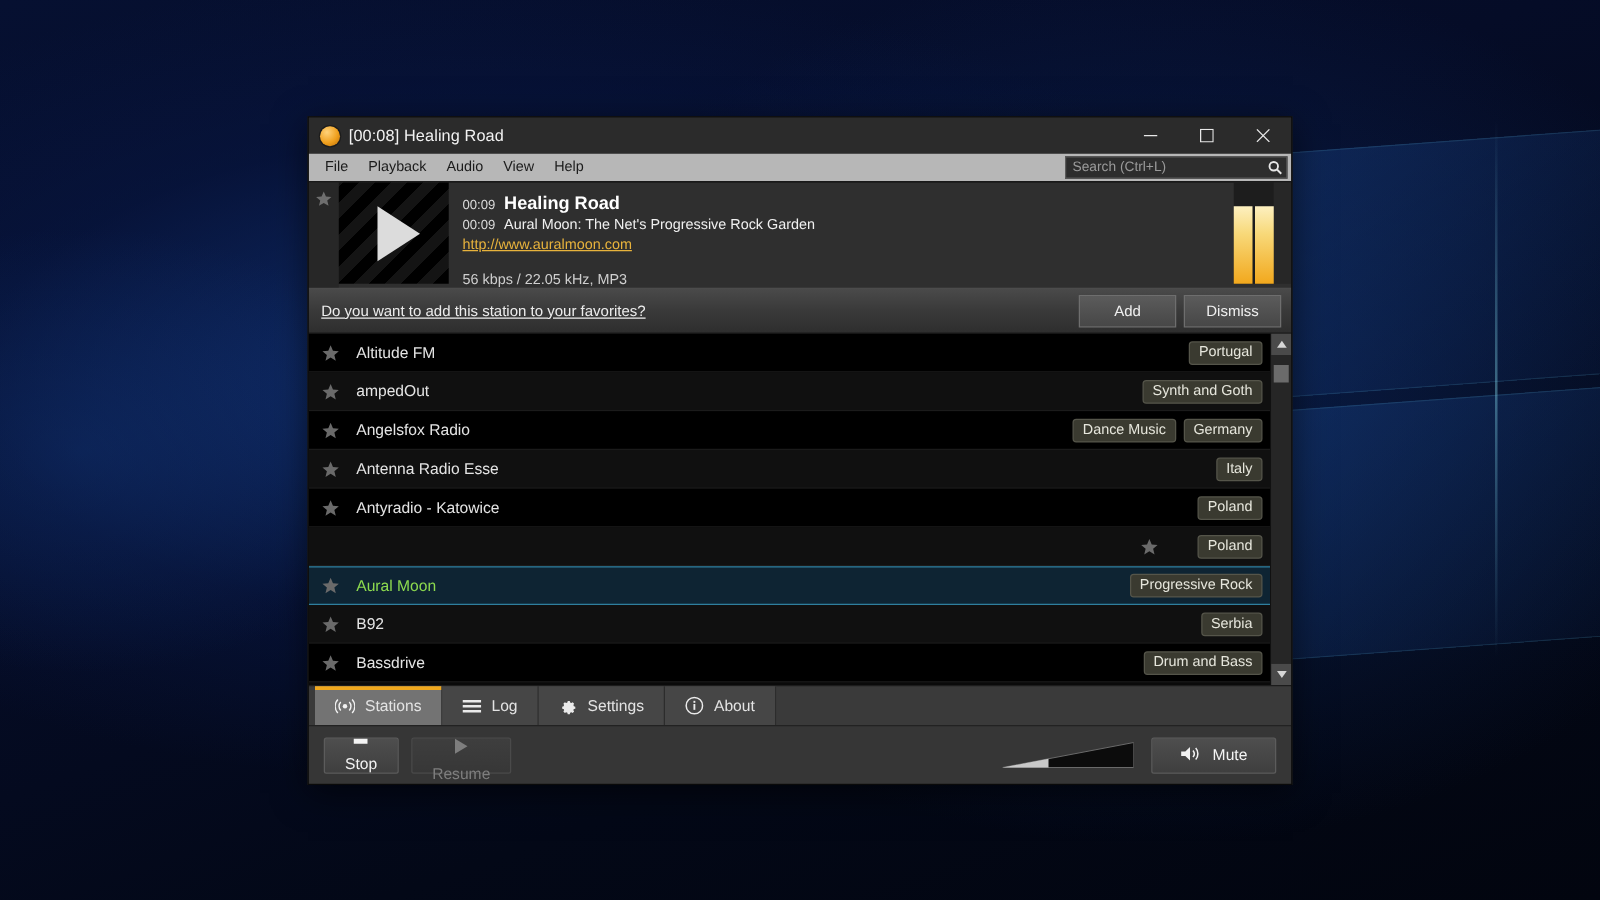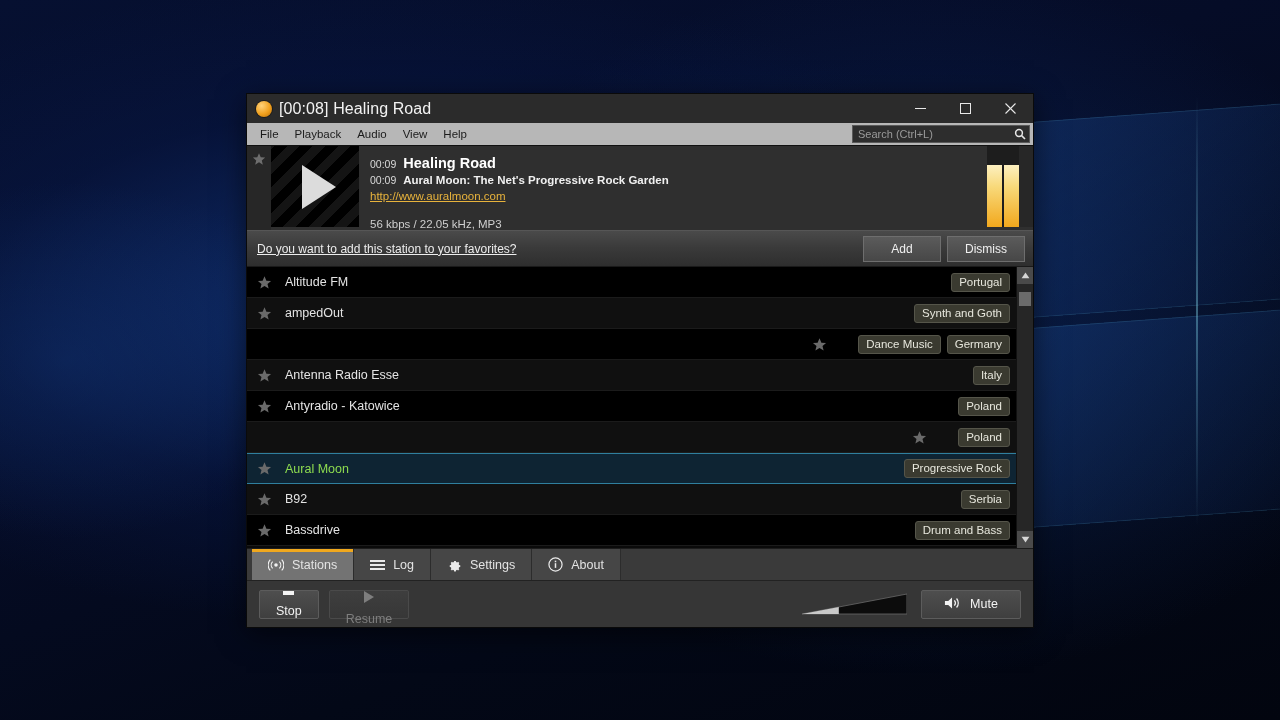--- a/index.html
+++ b/index.html
@@ -60,21 +60,21 @@
     position: relative;
   }
   #app-icon {
     width: 16px; height: 16px; margin-left: 9px; margin-right: 7px;
     border-radius: 50%;
     background: radial-gradient(circle at 35% 30%, #ffd27a, #f0a01e 55%, #b86c05 100%);
     box-shadow: 0 0 0 1px rgba(0,0,0,0.35);
     flex: 0 0 16px;
   }
   #title-text {
-    color: #f2f2f2; font-size: 16px; letter-spacing: 0.1px;
+    color: #f2f2f2; font-size: 13px; letter-spacing: 0.1px;
     white-space: nowrap;
   }
   .winbtn {
     width: 45px; height: 29px;
     display: flex; align-items: center; justify-content: center;
     color: #e8e8e8;
   }
   .winbtn svg { display: block; }
   #winbtns { position: absolute; right: 0; top: 0; display: flex; }
 
@@ -142,21 +142,21 @@
   #np-info {
     flex: 1 1 auto; padding: 9px 0 0 11px;
     min-width: 0;
   }
   .np-line { display: flex; align-items: baseline; white-space: nowrap; }
   .np-time {
     color: #d9d9d9; font-size: 10.5px; margin-right: 7px;
     font-family: "Liberation Sans", sans-serif;
   }
   #np-title { color: #ffffff; font-size: 14.5px; font-weight: bold; }
-  #np-desc { color: #f0f0f0; font-size: 11.5px; font-weight: bold; }
+  #np-desc { color: #f0f0f0; font-size: 11.5px; font-weight: normal; }
   #np-url {
     color: #e8b33c; font-size: 11.5px; text-decoration: underline;
     display: inline-block; margin-top: 3px;
   }
   #np-fmt { color: #cfcfcf; font-size: 11.5px; margin-top: 14px; }
   #np-meter {
     position: absolute; right: 14px; top: 0;
     width: 32px; height: 81px;
     display: flex; gap: 2px; align-items: flex-end;
     background: #1d1d1d;
@@ -427,20 +427,21 @@
           <div class="row-tags">
             <span class="tag">Synth and Goth</span>
           </div>
         </div>
         <div class="row alt">
           <div class="row-star">
             <svg class="star-svg" width="15" height="15" viewBox="0 0 24 24">
               <polygon points="12,2 15,9 22.5,9.5 16.8,14.4 18.6,21.7 12,17.7 5.4,21.7 7.2,14.4 1.5,9.5 9,9" fill="#6a6a6a"></polygon>
             </svg>
           </div>
+          <div class="row-name">Angelsfox Radio</div>
           <div class="row-tags">
             <span class="tag">Dance Music</span>
             <span class="tag">Germany</span>
           </div>
         </div>
         <div class="row norm">
           <div class="row-star">
             <svg class="star-svg" width="15" height="15" viewBox="0 0 24 24">
               <polygon points="12,2 15,9 22.5,9.5 16.8,14.4 18.6,21.7 12,17.7 5.4,21.7 7.2,14.4 1.5,9.5 9,9" fill="#6a6a6a"></polygon>
             </svg>

